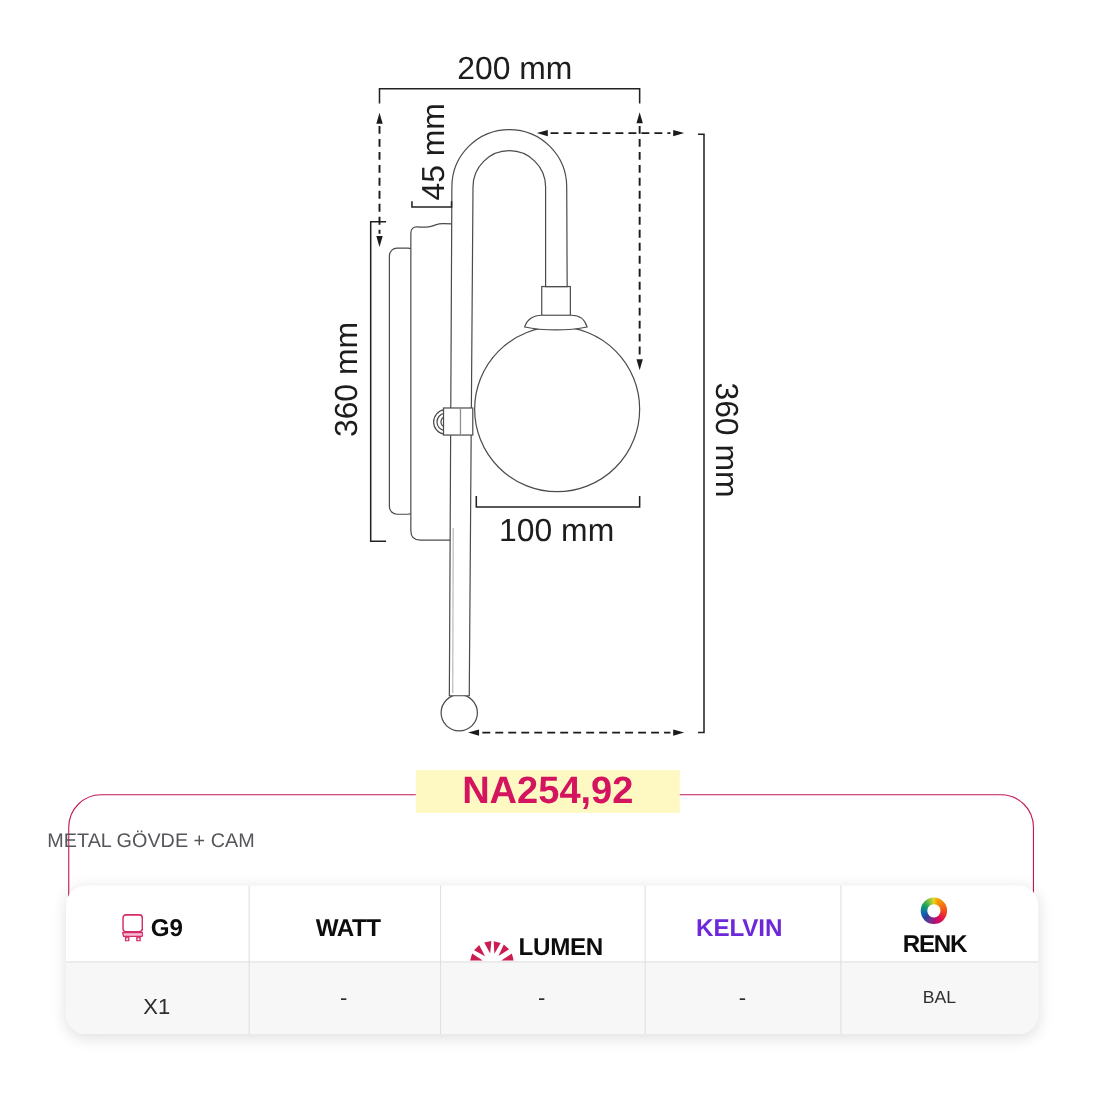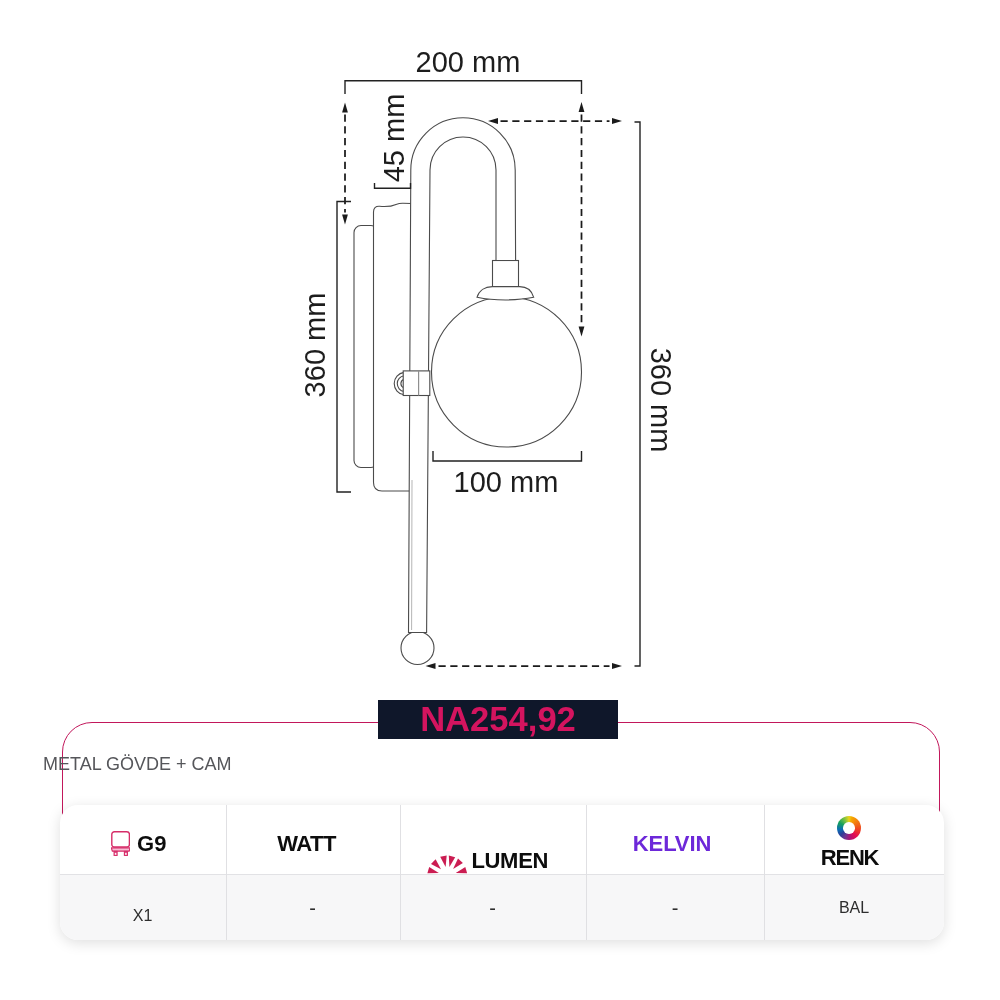--- a/index.html
+++ b/index.html
@@ -82,21 +82,21 @@
     <path d="M622,121 L612,118.1 L612,123.9 Z"></path>
 
     <path d="M581.5,102 L578.6,112 L584.4,112 Z"></path>
     <path d="M581.5,336.5 L578.6,326.5 L584.4,326.5 Z"></path>
 
     <path d="M425.5,666 L435.5,663.1 L435.5,668.9 Z"></path>
     <path d="M622,666 L612,663.1 L612,668.9 Z"></path>
   </g>
 </svg>
 
-<div class="abs" style="left:378px;top:700px;width:240px;height:39px;background:#0f172a;z-index:3;text-align:center;font-size:34.6px;font-weight:bold;color:#d4145f;line-height:39px;">NA254,92</div>
+<div class="abs" style="left:378px;top:700px;width:240px;height:39px;background:#fef9c3;z-index:3;text-align:center;font-size:34.6px;font-weight:bold;color:#d4145f;line-height:39px;">NA254,92</div>
 
 <div class="abs" style="left:62px;top:722px;width:876px;height:143px;border:1.5px solid #c2175b;border-radius:30px;background:#ffffff;z-index:2;"></div>
 
 <div class="abs" style="left:0px;top:754px;width:978px;font-size:18px;color:#55565a;z-index:4;letter-spacing:0px;padding-left:43px;">METAL GÖVDE + CAM</div>
 
 <div class="abs" style="left:60px;top:804.5px;width:884px;height:135px;background:#ffffff;border-radius:18px;box-shadow:0 3px 14px rgba(0,0,0,0.13);z-index:5;overflow:hidden;">
 
   <div class="abs" style="left:0;top:69.5px;width:884px;height:65.5px;background:#f7f7f8;"></div>
 
   <div class="abs" style="left:0;top:69.5px;width:884px;height:1px;background:#e2e2e5;"></div>
@@ -111,21 +111,21 @@
       <rect x="0.8" y="0.7" width="17.6" height="15.3" rx="2.6"></rect>
       <path d="M0.3,16.9 L19.2,16.9 L18.1,20.2 L1.4,20.2 Z" fill="#f7bdd4" stroke-width="1.2"></path>
       <rect x="3.1" y="20.4" width="3" height="4" fill="#e2528b" stroke-width="1.1"></rect>
       <rect x="13.4" y="20.4" width="3" height="4" fill="#e2528b" stroke-width="1.1"></rect>
       <circle cx="4.6" cy="22.9" r="0.9" fill="#ffffff" stroke="none"></circle>
       <circle cx="14.9" cy="22.9" r="0.9" fill="#ffffff" stroke="none"></circle>
     </svg>
     <span>G9</span>
   </div>
 
-  <div class="abs" style="left:166px;top:0;width:173px;height:69px;display:flex;align-items:center;justify-content:center;font-weight:bold;font-size:22px;letter-spacing:-0.5px;color:#0d0d0d;padding-top:9px;box-sizing:border-box;margin-left:-6px;">WATT</div>
+  <div class="abs" style="left:176px;top:0;width:173px;height:69px;display:flex;align-items:center;justify-content:center;font-weight:bold;font-size:22px;letter-spacing:-0.5px;color:#0d0d0d;padding-top:9px;box-sizing:border-box;margin-left:-6px;">WATT</div>
 
   <div class="abs" style="left:340px;top:0;width:185px;height:69px;display:flex;align-items:flex-end;justify-content:center;gap:4px;font-weight:bold;font-size:22px;letter-spacing:-0.3px;color:#0d0d0d;padding-top:9px;box-sizing:border-box;margin-left:-5px;">
     <svg width="40.5" height="19" viewBox="-1 -2 40.5 19" style="margin-top:1px;">
       <g fill="#cb1d52">
         <path d="M10.8,16.1 L-0.6,16.2 L1.2,9.9 Z"></path>
         <path d="M13.0,12.3 L3.0,6.9 L7.6,2.2 Z"></path>
         <path d="M17.6,9.9 L12.2,-0.2 L18.7,-1.5 Z"></path>
         <path d="M21.4,10.0 L20.8,-1.4 L27.2,0.2 Z"></path>
         <path d="M25.1,12.0 L30.0,1.6 L34.9,6.0 Z"></path>
         <path d="M27.7,16.1 L37.3,9.9 L39.1,16.2 Z"></path>
@@ -136,21 +136,21 @@
 
   <div class="abs" style="left:526px;top:0;width:178px;height:69px;display:flex;align-items:center;justify-content:center;font-weight:bold;font-size:22px;letter-spacing:-0.1px;color:#6d28d9;padding-top:9px;box-sizing:border-box;margin-left:-3px;">KELVIN</div>
 
   <div class="abs" style="left:704px;top:0;width:180px;height:69px;display:flex;align-items:center;justify-content:center;gap:5px;font-weight:bold;font-size:22px;letter-spacing:-1.2px;color:#0d0d0d;padding-top:9px;box-sizing:border-box;margin-left:-4.5px;flex-direction:column;">
     <span style="width:24px;height:24px;border-radius:50%;background:conic-gradient(from 15deg,#f6a800,#ee4023 85deg,#e50c52 125deg,#b50f72 155deg,#6a3492 190deg,#2e3d97 215deg,#0b6cb5 245deg,#16a25c 285deg,#83c341 320deg,#e8d51e 345deg,#f6a800 360deg);position:relative;display:inline-block;margin-right:1px;">
       <span style="position:absolute;left:6.2px;top:6.2px;width:11.6px;height:11.6px;border-radius:50%;background:#ffffff;"></span>
     </span>
     <span>RENK</span>
   </div>
 
-  <div class="abs" style="left:0;top:70px;width:165px;height:65px;display:flex;align-items:center;justify-content:center;font-size:16px;color:#2e2e2e;padding-top:18px;box-sizing:border-box;">X1</div>
+  <div class="abs" style="left:0;top:70px;width:165px;height:65px;display:flex;align-items:center;justify-content:center;font-size:20px;color:#2e2e2e;padding-top:18px;box-sizing:border-box;">X1</div>
 
   <div class="abs" style="left:166px;top:70px;width:173px;height:65px;display:flex;align-items:center;justify-content:center;font-size:20px;color:#2e2e2e;padding-top:2px;box-sizing:border-box;">-</div>
 
   <div class="abs" style="left:340px;top:70px;width:185px;height:65px;display:flex;align-items:center;justify-content:center;font-size:20px;color:#2e2e2e;padding-top:2px;box-sizing:border-box;">-</div>
 
   <div class="abs" style="left:526px;top:70px;width:178px;height:65px;display:flex;align-items:center;justify-content:center;font-size:20px;color:#2e2e2e;padding-top:2px;box-sizing:border-box;">-</div>
 
   <div class="abs" style="left:704px;top:70px;width:180px;height:65px;display:flex;align-items:center;justify-content:center;font-size:16px;color:#2e2e2e;padding-top:2px;box-sizing:border-box;">BAL</div>
 </div>
 

